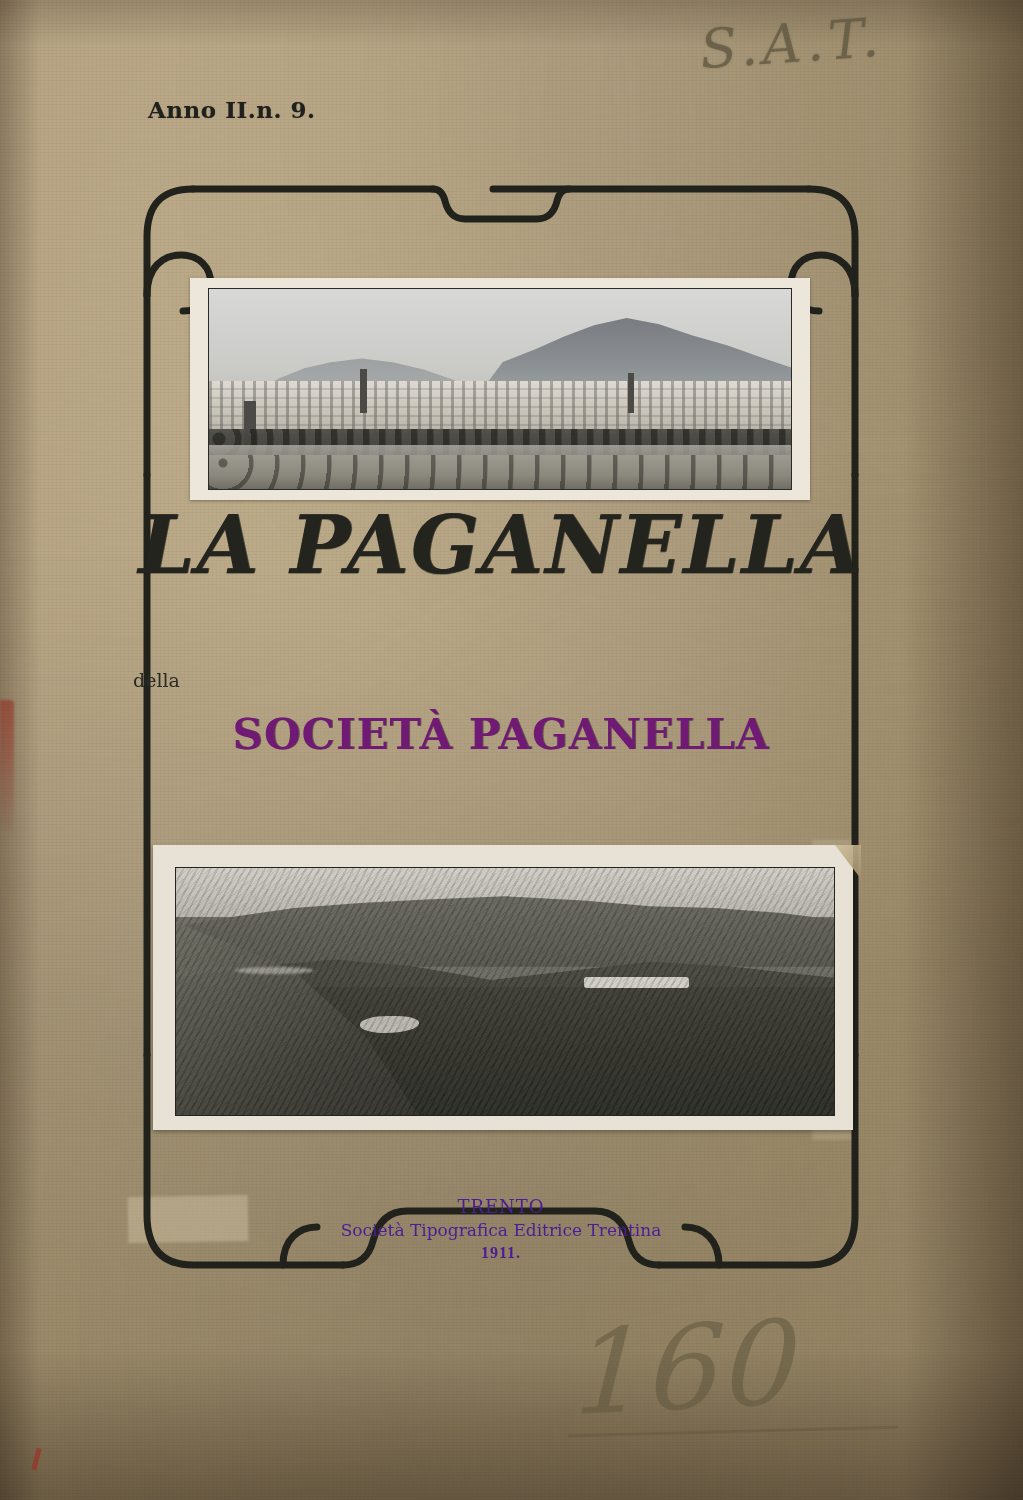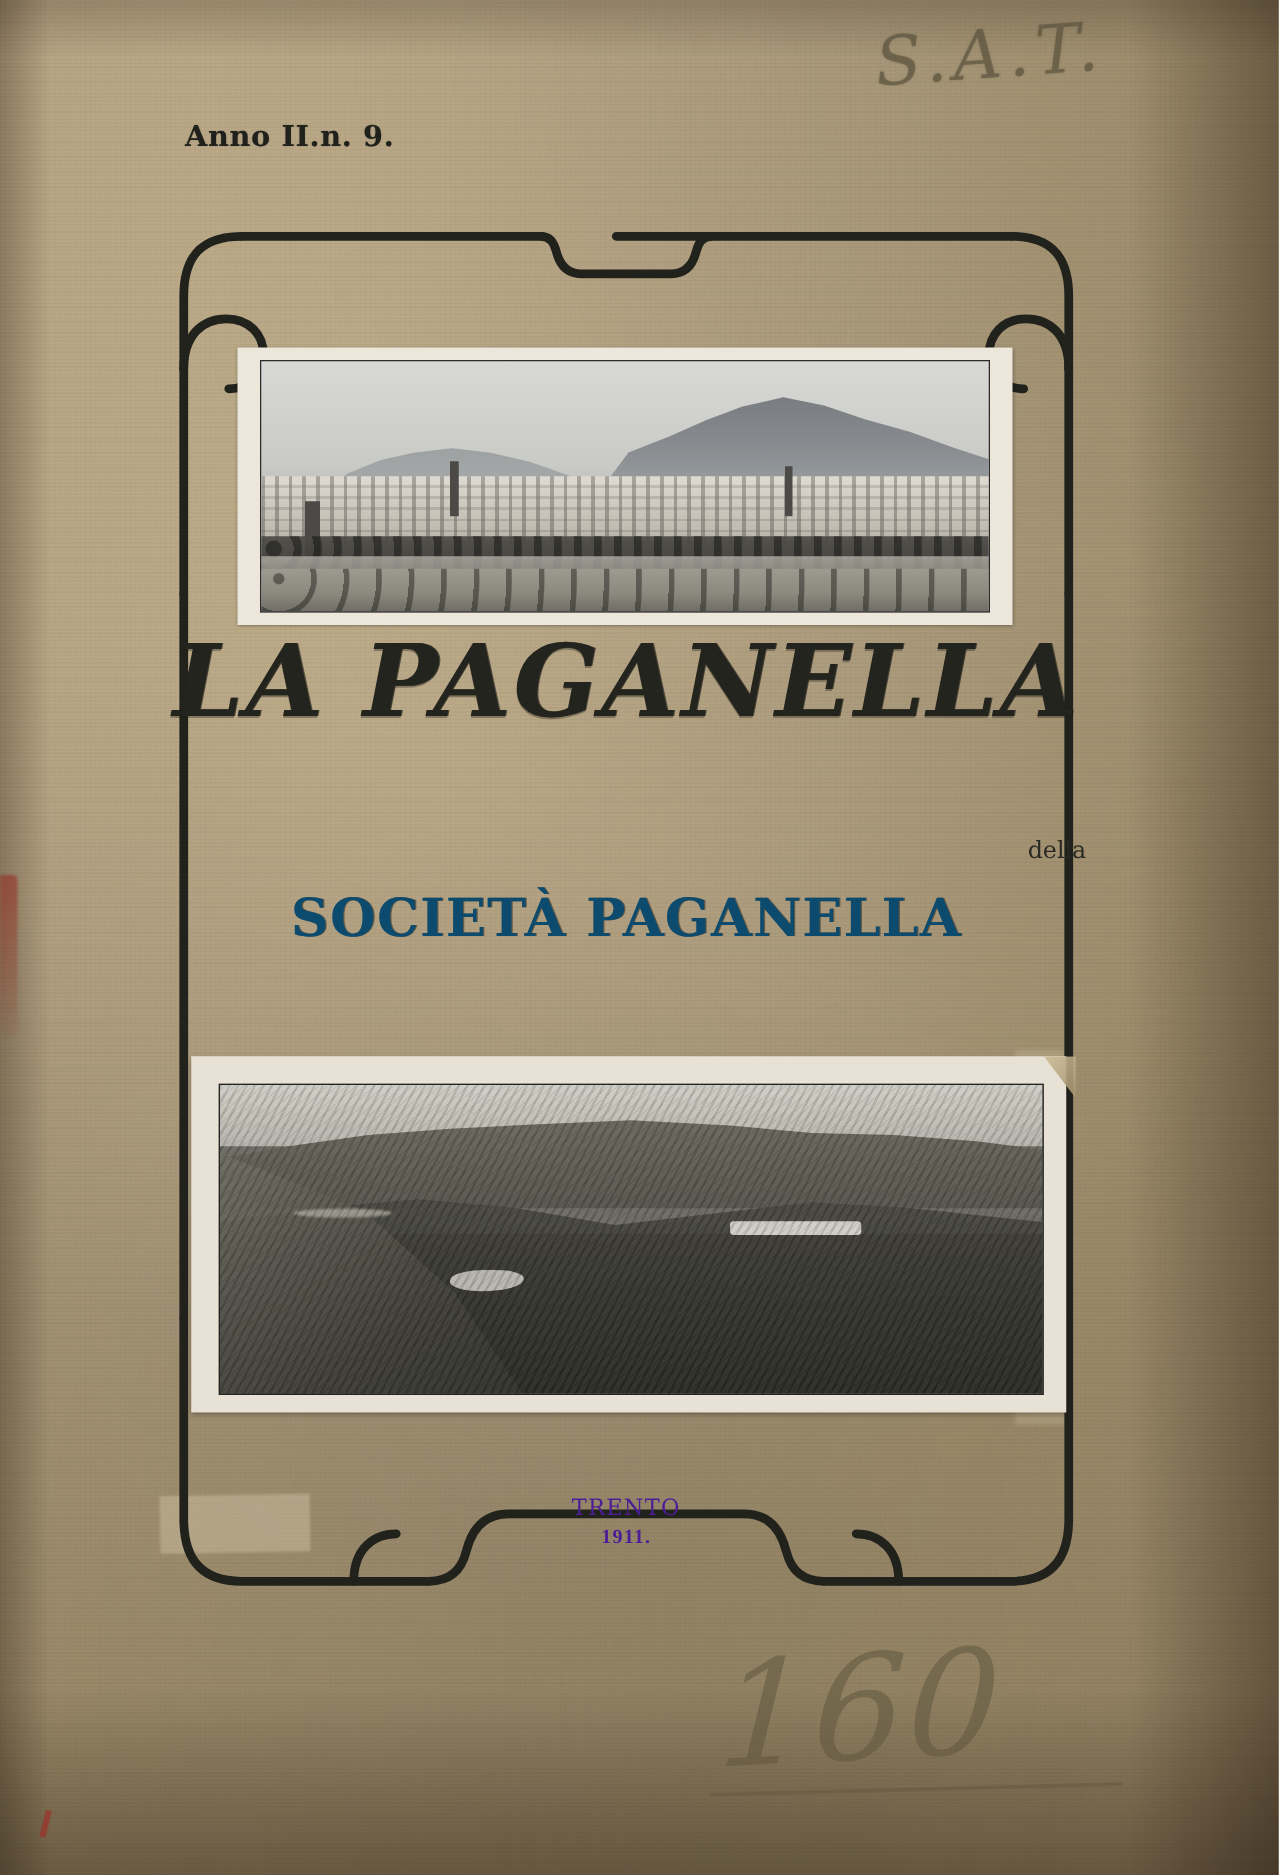--- a/index.html
+++ b/index.html
@@ -237,34 +237,34 @@
     top: 438px; left: 0; width: 100%;
     text-align: center;
     font-family: "DejaVu Serif", serif;
     font-size: 30px;
     color: #2a2a24;
     letter-spacing: .5px;
   }
   .title-della {
     position: absolute;
     top: 494px; left: 0; width: 100%;
-    text-align: right;
+    text-align: left;
     font-family: "DejaVu Serif", serif;
     font-size: 19px;
     color: #2a2a24;
   }
   .title-society {
     position: absolute;
     top: 535px; left: 0; width: 100%;
     text-align: center;
     font-family: "DejaVu Serif", serif;
     font-weight: bold;
     font-size: 42px;
     letter-spacing: 1px;
-    color: #0c4a6e;
+    color: #701a75;
     text-shadow: 1px 0 0 rgba(25,25,20,.5);
   }
 
   
   .photo-bottom {
     position: absolute;
     top: 670px; left: 20px;
     width: 700px; height: 285px;
     background: #e7e2d5;
     box-shadow: 0 2px 4px rgba(0,0,0,.3);
@@ -449,17 +449,18 @@
         <div class="slope-left"></div>
         <div class="snow-patch-a"></div>
         <div class="snow-patch-b"></div>
         <div class="snow-patch-c"></div>
         <div class="v-grain"></div>
       </div>
     </div>
 
     <div class="imprint">
       <div class="l1">TRENTO</div>
+      <div class="l2">Società Tipografica Editrice Trentina</div>
       <div class="l3">1911.</div>
     </div>
 
   </div>
 </div>
 
 </body></html>

